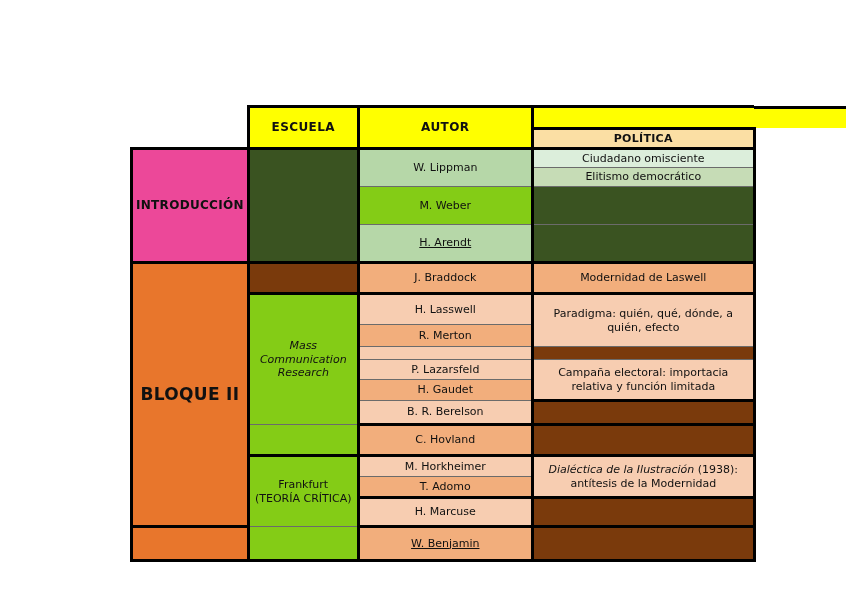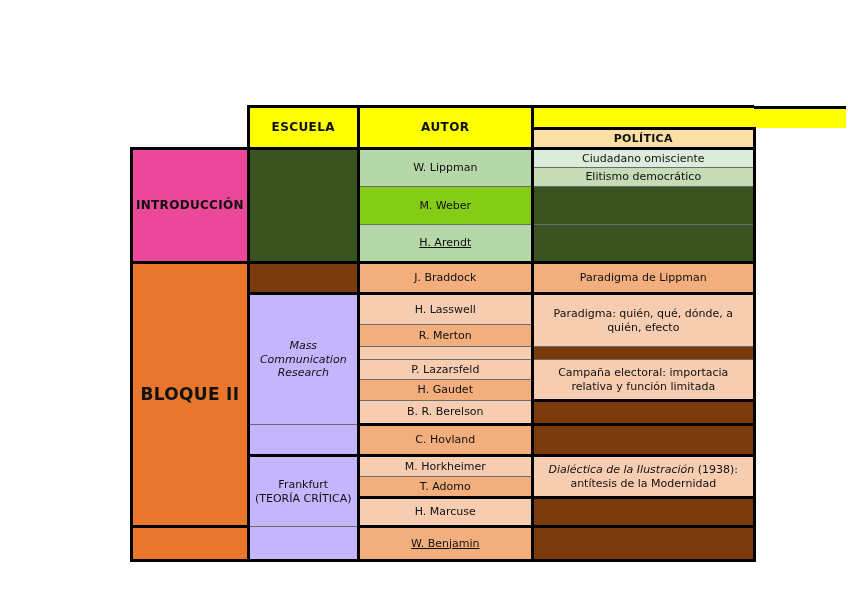--- a/index.html
+++ b/index.html
@@ -108,21 +108,21 @@
   
   .esc-darkgreen  { background: #3a5321; }
   .aut-green-a    { background: #b6d7a8; }
   .aut-green-b    { background: #84cc16; }
   .pol-green-a    { background: #dceedb; }
   .pol-green-b    { background: #c6dcb6; }
   .pol-darkgreen  { background: #3a5321; }
 
   
   .esc-darkbrown  { background: #7a3a0c; }
-  .esc-peach      { background: #c4b5fd; }
+  .esc-peach      { background: #84cc16; }
   .aut-peach-a    { background: #f7cdb1; }
   .aut-peach-b    { background: #f2ae7c; }
   .pol-peach-a    { background: #f7cdb1; }
   .pol-peach-b    { background: #f2ae7c; }
   .pol-brown      { background: #7a3a0c; }
 
   
   .hv-top    { border-top: 3px solid #000000 !important; }
   .hv-bottom { border-bottom: 3px solid #000000 !important; text-decoration: underline; }
   .hv-left   { border-left: 3px solid #000000 !important; }
@@ -172,21 +172,21 @@
       </tr>
       <tr>
         <td class="aut-green-a hv-left hv-bottom" style="height:36px">H. Arendt</td>
         <td class="pol-darkgreen hv-left hv-right hv-bottom"></td>
       </tr>
 
       <tr>
         <td class="blk-bloque" rowspan="11">BLOQUE II</td>
         <td class="esc-darkbrown hv-top hv-left" style="height:28px"></td>
         <td class="aut-peach-b hv-top hv-left">J. Braddock</td>
-        <td class="pol-peach-b hv-top hv-left hv-right">Paradigma de Lippman</td>
+        <td class="pol-peach-b hv-top hv-left hv-right">Modernidad de Laswell</td>
       </tr>
 
       <tr>
         <td class="esc-peach hv-top hv-left italic" rowspan="6">Mass Communication Research</td>
         <td class="aut-peach-a hv-top hv-left" style="height:29px">H. Lasswell</td>
         <td class="pol-peach-a hv-top hv-left hv-right" rowspan="2" style="height:32px">Paradigma: quién, qué, dónde, a quién, efecto</td>
       </tr>
       <tr>
         <td class="aut-peach-b hv-left" style="height:21px">R. Merton</td>
       </tr>

